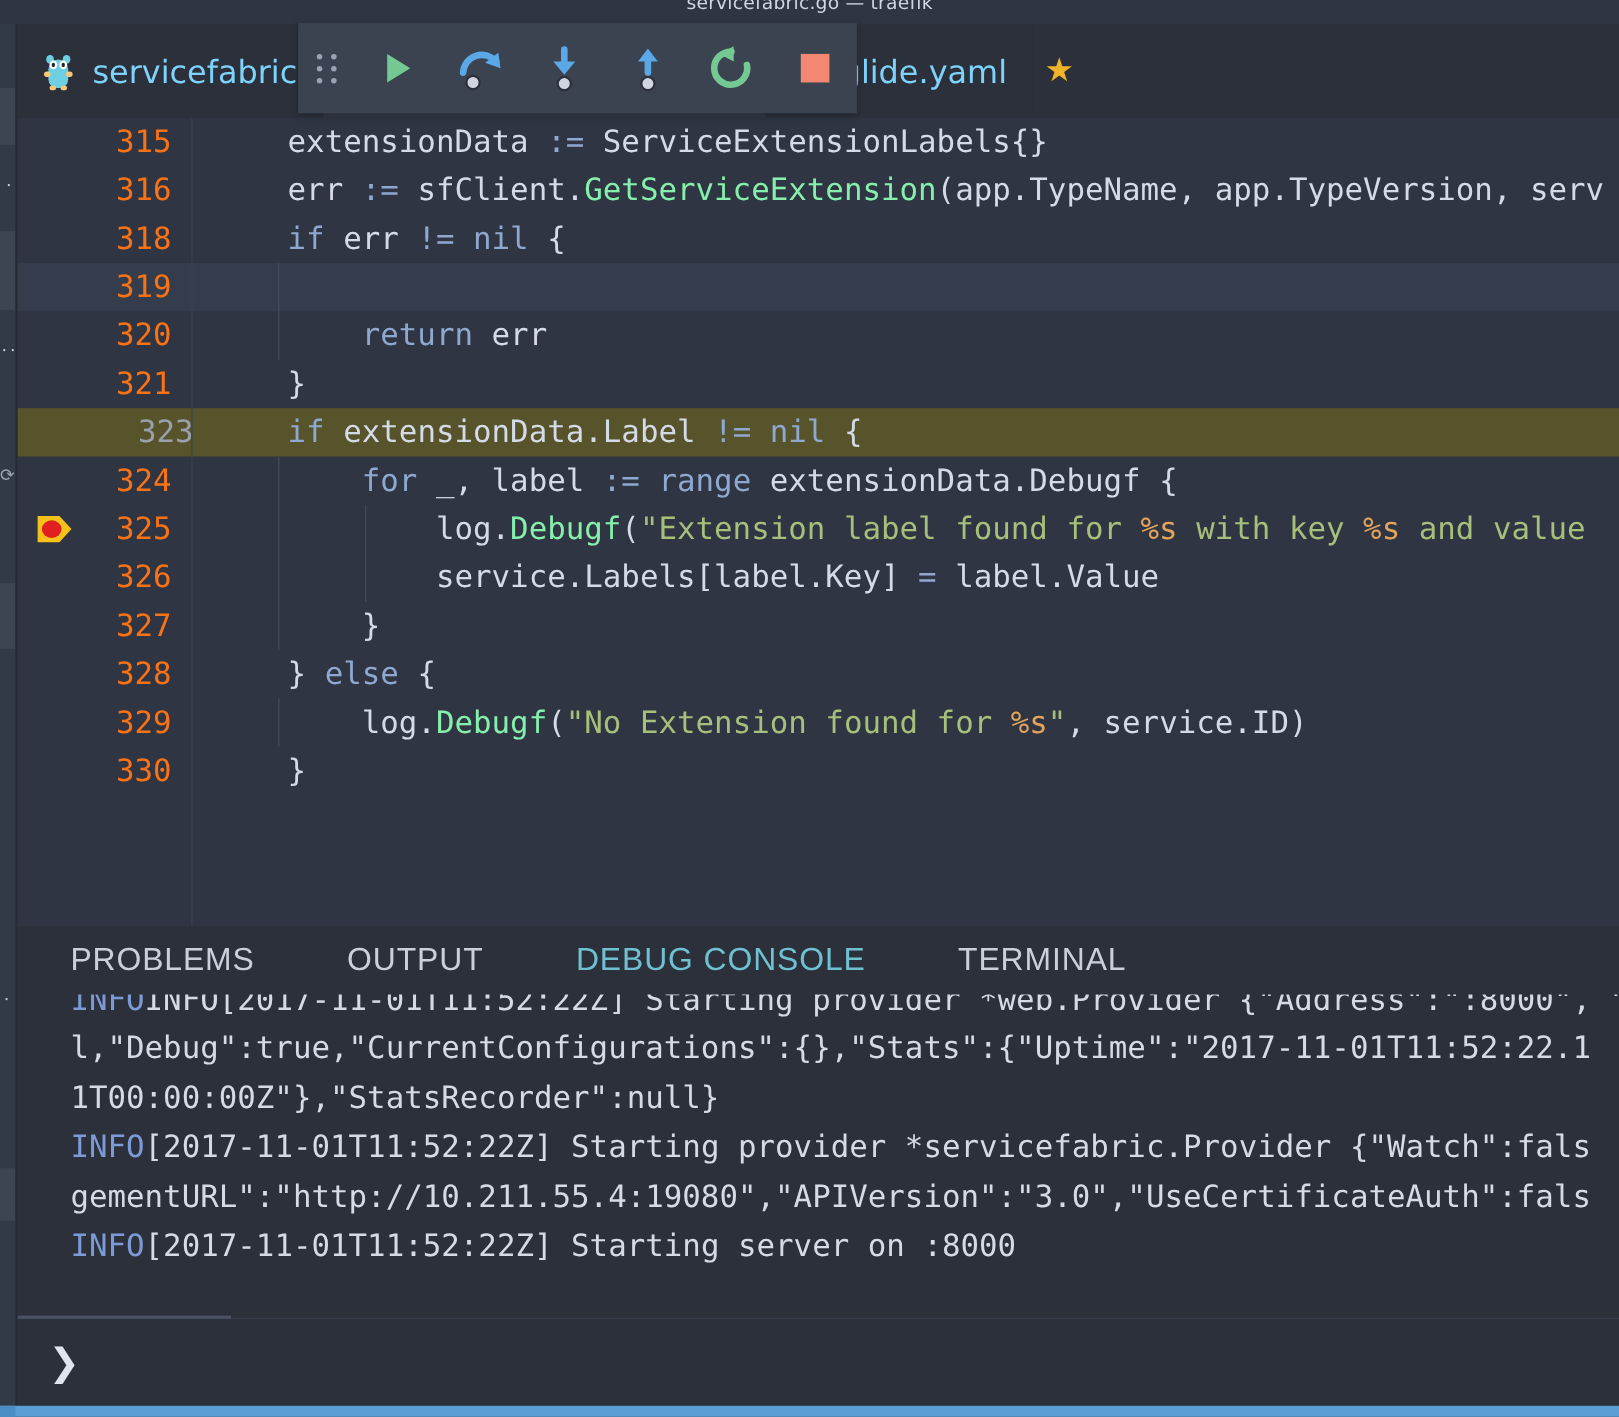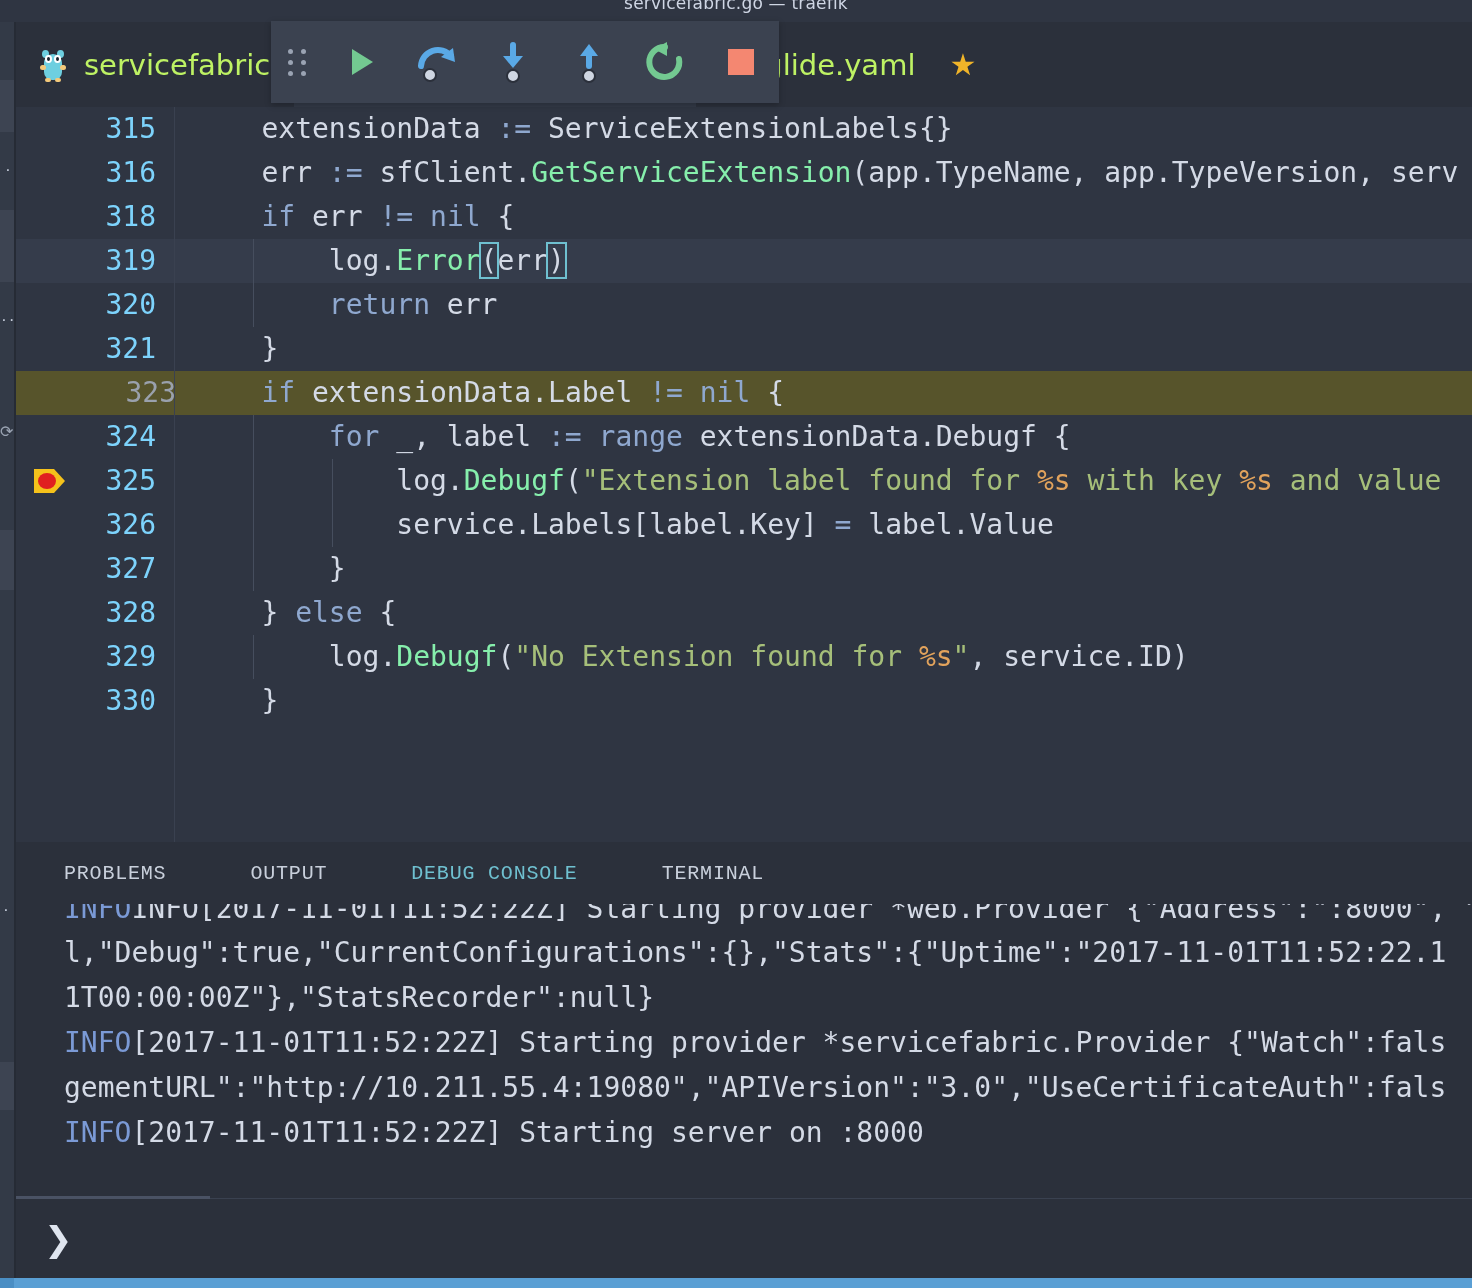--- a/index.html
+++ b/index.html
@@ -51,21 +51,21 @@
     height: 85px; padding: 0 24px;
     font-size: 29px;
     white-space: nowrap;
     position: relative;
   }
   .tab.inactive { background: #2b303b; color: #8e97a6; }
   .tab.active   { background: #333a47; color: #d7dde8; }
   .tab-icon { width: 30px; height: 34px; flex: none; position: relative; }
   .tab-label { }
   .tab-label .fname { color: #e2e7ef; }
-  .tab.inactive .tab-label .fname { color: #bef264; }
+  .tab.inactive .tab-label .fname { color: #7dd3fc; }
   .tab-sub { color: #8a93a2; font-size: 27px; margin-left: 10px; }
   .tab-close {
     margin-left: 18px; color: #e6eaf1; font-size: 30px; font-weight: 700;
     line-height: 1; cursor: pointer;
   }
 
   
   .gopher { width: 26px; height: 34px; position: relative; }
   .gopher .body { position:absolute; left:4px; top:6px; width:18px; height:26px; background:#6ecfe0; border-radius:9px 9px 8px 8px; }
   .gopher .ear-l { position:absolute; left:2px; top:2px; width:7px; height:8px; background:#6ecfe0; border-radius:50%; }
@@ -110,21 +110,21 @@
     font-size: 28px;
   }
   #gutter-sep { position:absolute; left:158px; top:0; width:1px; height:735px; background:#3a4150; z-index:3; }
   .code-line {
     position: relative; height: 44px; line-height: 44px; white-space: pre;
   }
   .code-line.cursorline { background: #353c4b; }
   .code-line.execline   { background: #57542b; }
   .ln {
     position:absolute; left:0; top:0; width:140px; height:44px;
-    text-align:right; color:#7dd3fc; font-size:28px;
+    text-align:right; color:#f97316; font-size:28px;
   }
   .code-line.execline .ln { color:#9aa1ad;margin-left:20px; }
   .src { position:absolute; left:178px; top:0; height:44px; color:#d4dae6; }
 
   
   .iguide { position:absolute; top:0; width:1px; height:44px; background:#464e5e; }
 
   
   .bp-marker {
     position:absolute; left: 18px; top: 9px; width: 32px; height: 26px; z-index: 5;
@@ -145,23 +145,23 @@
     position: absolute; left: 16px; top: 842px; right: 0; bottom: 10px;
     background: #2b303b;
     overflow: hidden;
   }
   #panel-tabs {
     position:absolute; left:0; top:0; right:0; height: 62px;
     display:flex; align-items:center; gap: 0;
     padding-left: 48px;
   }
   .ptab {
-    font-size: 20px; letter-spacing: .8px;
+    font-size: 29px; letter-spacing: .8px;
     color:#c9d0dc; margin-right: 84px; cursor:pointer;
-    font-family: Liberation Mono, monospace;
+    font-family: Liberation Sans, sans-serif;
   }
   .ptab.active { color:#6fc0d0; }
 
   #console {
     position:absolute; left:0; top:62px; right:0; bottom: 80px;
     overflow:hidden;
     font-family: "DejaVu Sans Mono", "Liberation Mono", monospace;
     font-size: 28px;
     padding-left: 48px;
     background: #2b303b;
@@ -323,21 +323,20 @@
 
 
   <div class="code-line">
     <span class="ln">318</span>
     <span class="src"><span class="pl">    </span><span class="kw">if</span><span class="pl"> err </span><span class="op">!=</span><span class="pl"> </span><span class="kw">nil</span><span class="pl"> {</span></span>
   </div>
 
   <div class="code-line cursorline">
     <span class="ln">319</span>
     <span class="iguide" style="left:237px;"></span>
-    <span class="src"><span class="pl">        log.</span><span class="fn">Error</span><span class="brk pl">(</span><span class="pl">err</span><span class="brk pl">)</span><span class="caret"></span></span>
   </div>
 
   <div class="code-line">
     <span class="ln">320</span>
     <span class="iguide" style="left:237px;"></span>
     <span class="src"><span class="pl">        </span><span class="kw">return</span><span class="pl"> err</span></span>
   </div>
 
   <div class="code-line">
     <span class="ln">321</span>

